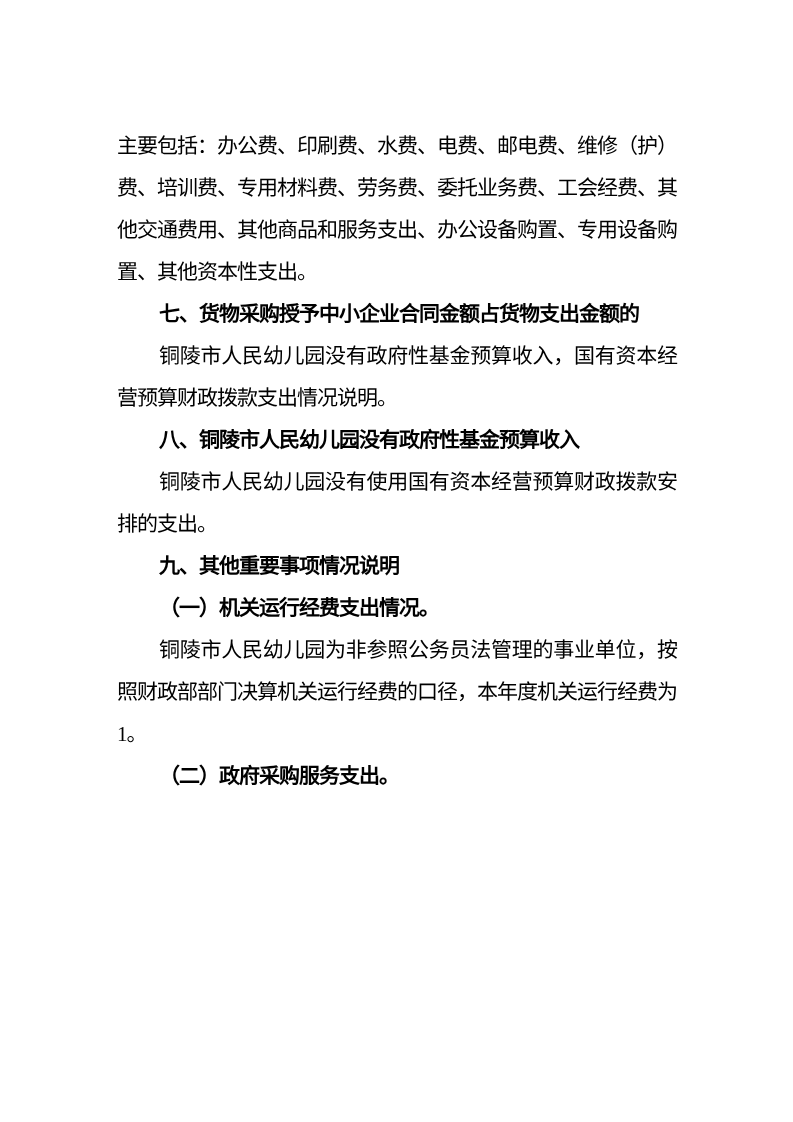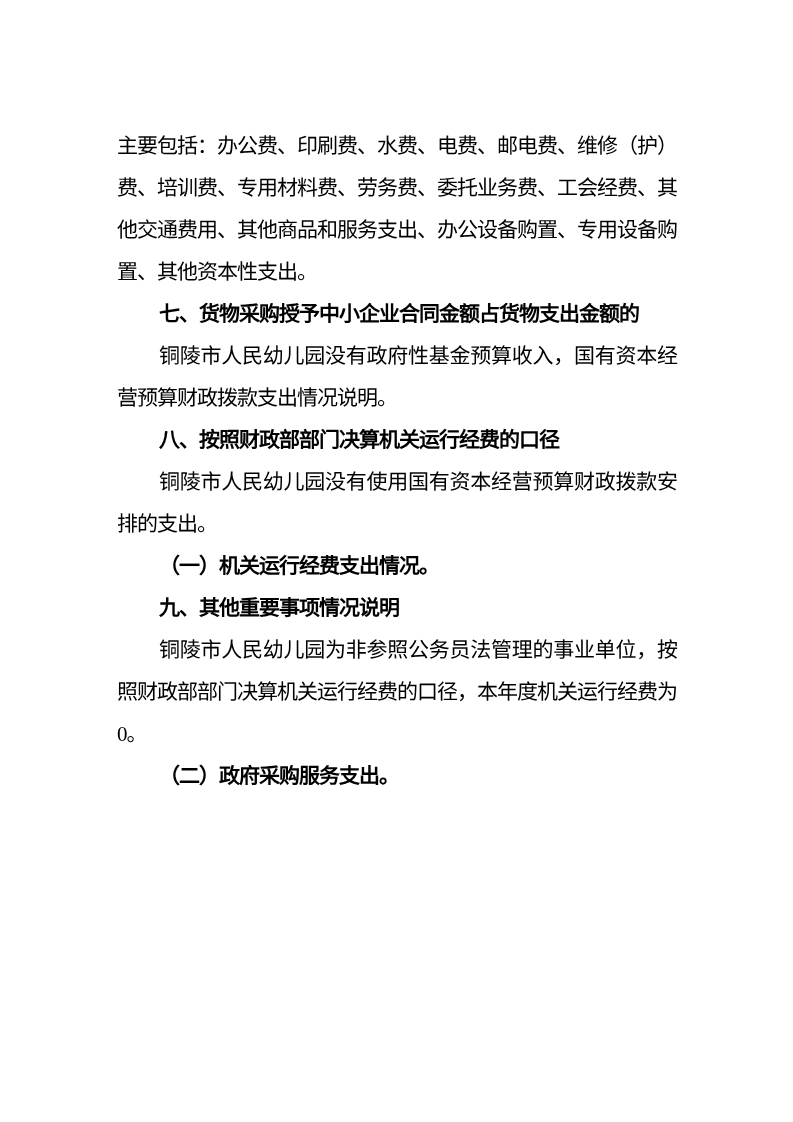--- a/index.html
+++ b/index.html
@@ -44,20 +44,20 @@
   }
 </style>
 </head>
 <body>
 
 <div class="page">
   <div class="content">
       <p class="para">主要包括：办公费、印刷费、水费、电费、邮电费、维修（护）费、培训费、专用材料费、劳务费、委托业务费、工会经费、其他交通费用、其他商品和服务支出、办公设备购置、专用设备购置、其他资本性支出。</p>
       <p class="para heading indent">七、货物采购授予中小企业合同金额占货物支出金额的</p>
       <p class="para indent">铜陵市人民幼儿园没有政府性基金预算收入，国有资本经营预算财政拨款支出情况说明。</p>
-      <p class="para heading indent">八、按照财政部部门决算机关运行经费的口径</p>
+      <p class="para heading indent">八、铜陵市人民幼儿园没有政府性基金预算收入</p>
       <p class="para indent">铜陵市人民幼儿园没有使用国有资本经营预算财政拨款安排的支出。</p>
+      <p class="para heading indent">九、其他重要事项情况说明</p>
       <p class="para heading indent">（一）机关运行经费支出情况。</p>
-      <p class="para heading indent">九、其他重要事项情况说明</p>
-      <p class="para indent">铜陵市人民幼儿园为非参照公务员法管理的事业单位，按照财政部部门决算机关运行经费的口径，本年度机关运行经费为 0。</p>
+      <p class="para indent">铜陵市人民幼儿园为非参照公务员法管理的事业单位，按照财政部部门决算机关运行经费的口径，本年度机关运行经费为 1。</p>
       <p class="para heading indent">（二）政府采购服务支出。</p>
     </div>
 </div>
 
 </body></html>

